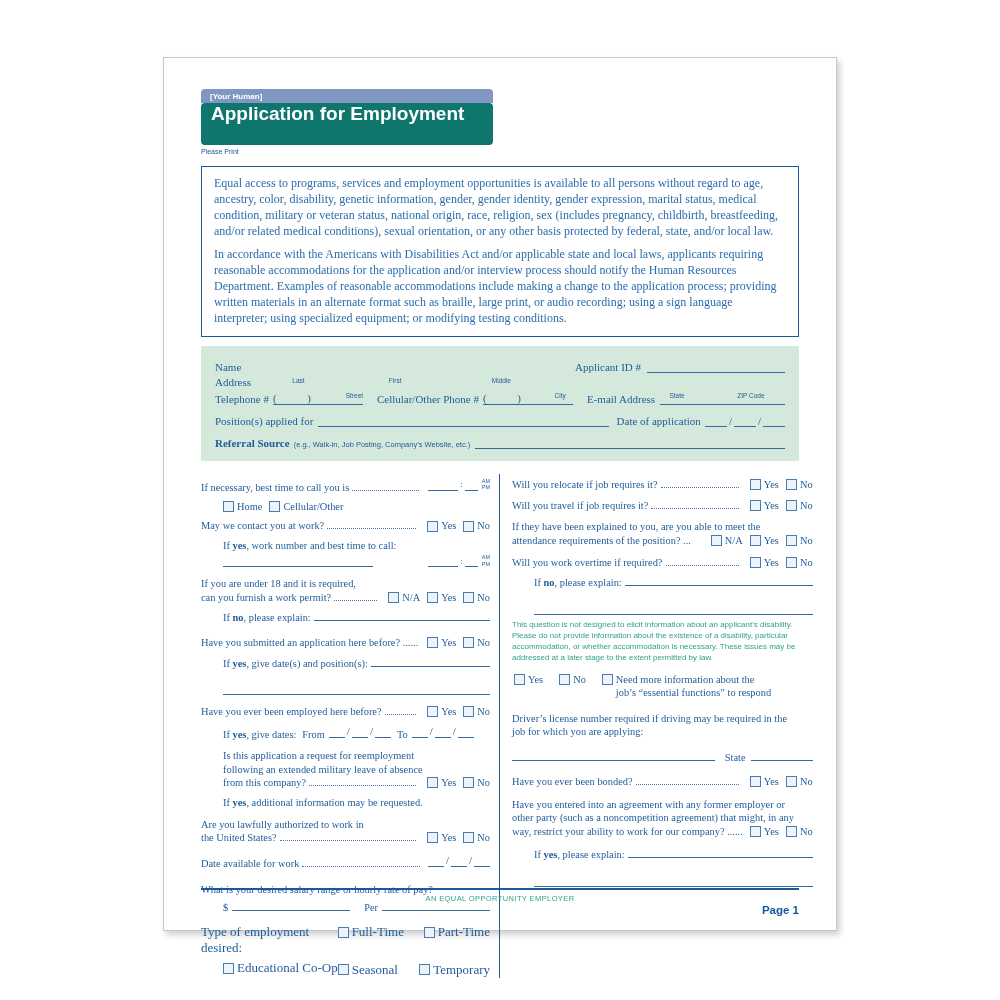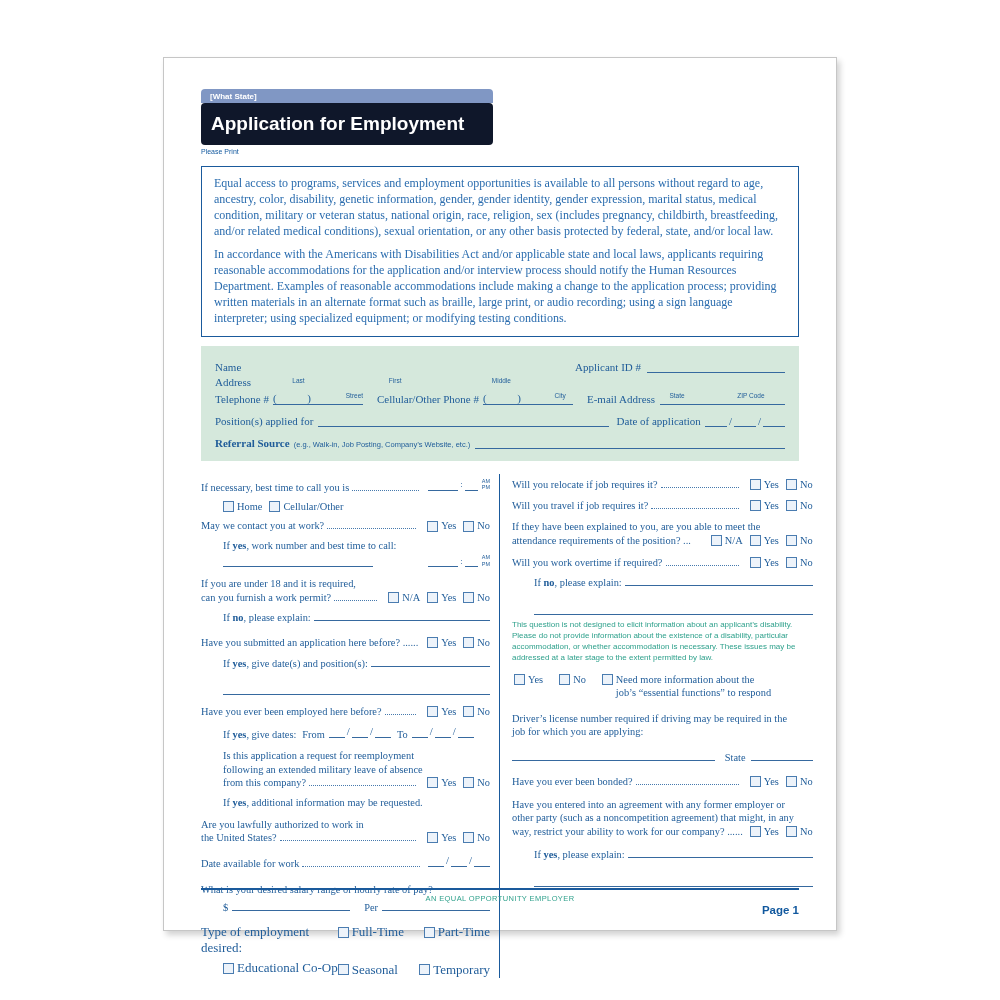--- a/index.html
+++ b/index.html
@@ -5,22 +5,22 @@
   html,body{margin:0;padding:0;}
   body{width:1000px;height:1000px;background:#ffffff;position:relative;
        font-family:"Liberation Serif",serif;}
   .sheet{position:absolute;left:163px;top:57px;width:674px;height:874px;background:#fff;
          border:1px solid #c6c6c6;box-shadow:3px 4px 6px rgba(0,0,0,.18);
          box-sizing:border-box;padding:31px 37px 0 37px;}
   
   .statebar{width:292px;height:14px;background:#8097c4;border-radius:4px 4px 0 0;
             color:#fff;font:bold 8px "Liberation Sans",sans-serif;
             display:flex;align-items:center;padding-left:9px;box-sizing:border-box;}
-  .titlebar{width:292px;height:42px;background:#0f172a;border-radius:4px;color:#fff;
-            font:bold 19px "Liberation Sans",sans-serif;display:flex;align-items:center;
+  .titlebar{width:292px;height:42px;background:#0f766e;border-radius:4px;color:#fff;
+            font:bold 19px "Liberation Sans",sans-serif;display:flex;
             padding-left:10px;box-sizing:border-box;}
   .pprint{font:7px "Liberation Sans",sans-serif;color:#11589e;margin-top:3px;}
   
   .noticebox{margin-top:11px;border:1.5px solid #1a5a9c;padding:9px 12px;color:#2a6cae;
              font-size:12px;line-height:1.33;}
   .noticebox p{margin:0 0 7px 0;}
   .noticebox p:last-child{margin-bottom:0;}
   
   .band{margin-top:9px;background:#d5e8dc;padding:13px 14px 12px 14px;color:#1f5c99;
         font-size:11px;}
@@ -72,21 +72,21 @@
   .col3{display:flex;align-items:baseline;font-size:13px;}
   .c1{width:146px;}.c2{width:92px;display:flex;align-items:baseline;}
   .c3{display:flex;align-items:baseline;}
 </style>
 </head>
 <body>
 
 <div class="sheet">
 
   <div class="statebar">
-    <span>[What State]</span>
+    <span>[Your Human]</span>
   </div>
   <div class="titlebar">
     <span>Application for Employment</span>
   </div>
   <div class="pprint">Please Print</div>
 
   <div class="noticebox">
     <p>Equal access to programs, services and employment opportunities is available to all persons without regard to age, ancestry, color, disability, genetic information, gender, gender identity, gender expression, marital status, medical condition, military or veteran status, national origin, race, religion, sex (includes pregnancy, childbirth, breastfeeding, and/or related medical conditions), sexual orientation, or any other basis protected by federal, state, and/or local law.</p>
     <p>In accordance with the Americans with Disabilities Act and/or applicable state and local laws, applicants requiring reasonable accommodations for the application and/or interview process should notify the Human Resources Department. Examples of reasonable accommodations include making a change to the application process; providing written materials in an alternate format such as braille, large print, or audio recording; using a sign language interpreter; using specialized equipment; or modifying testing conditions.</p>
   </div>

